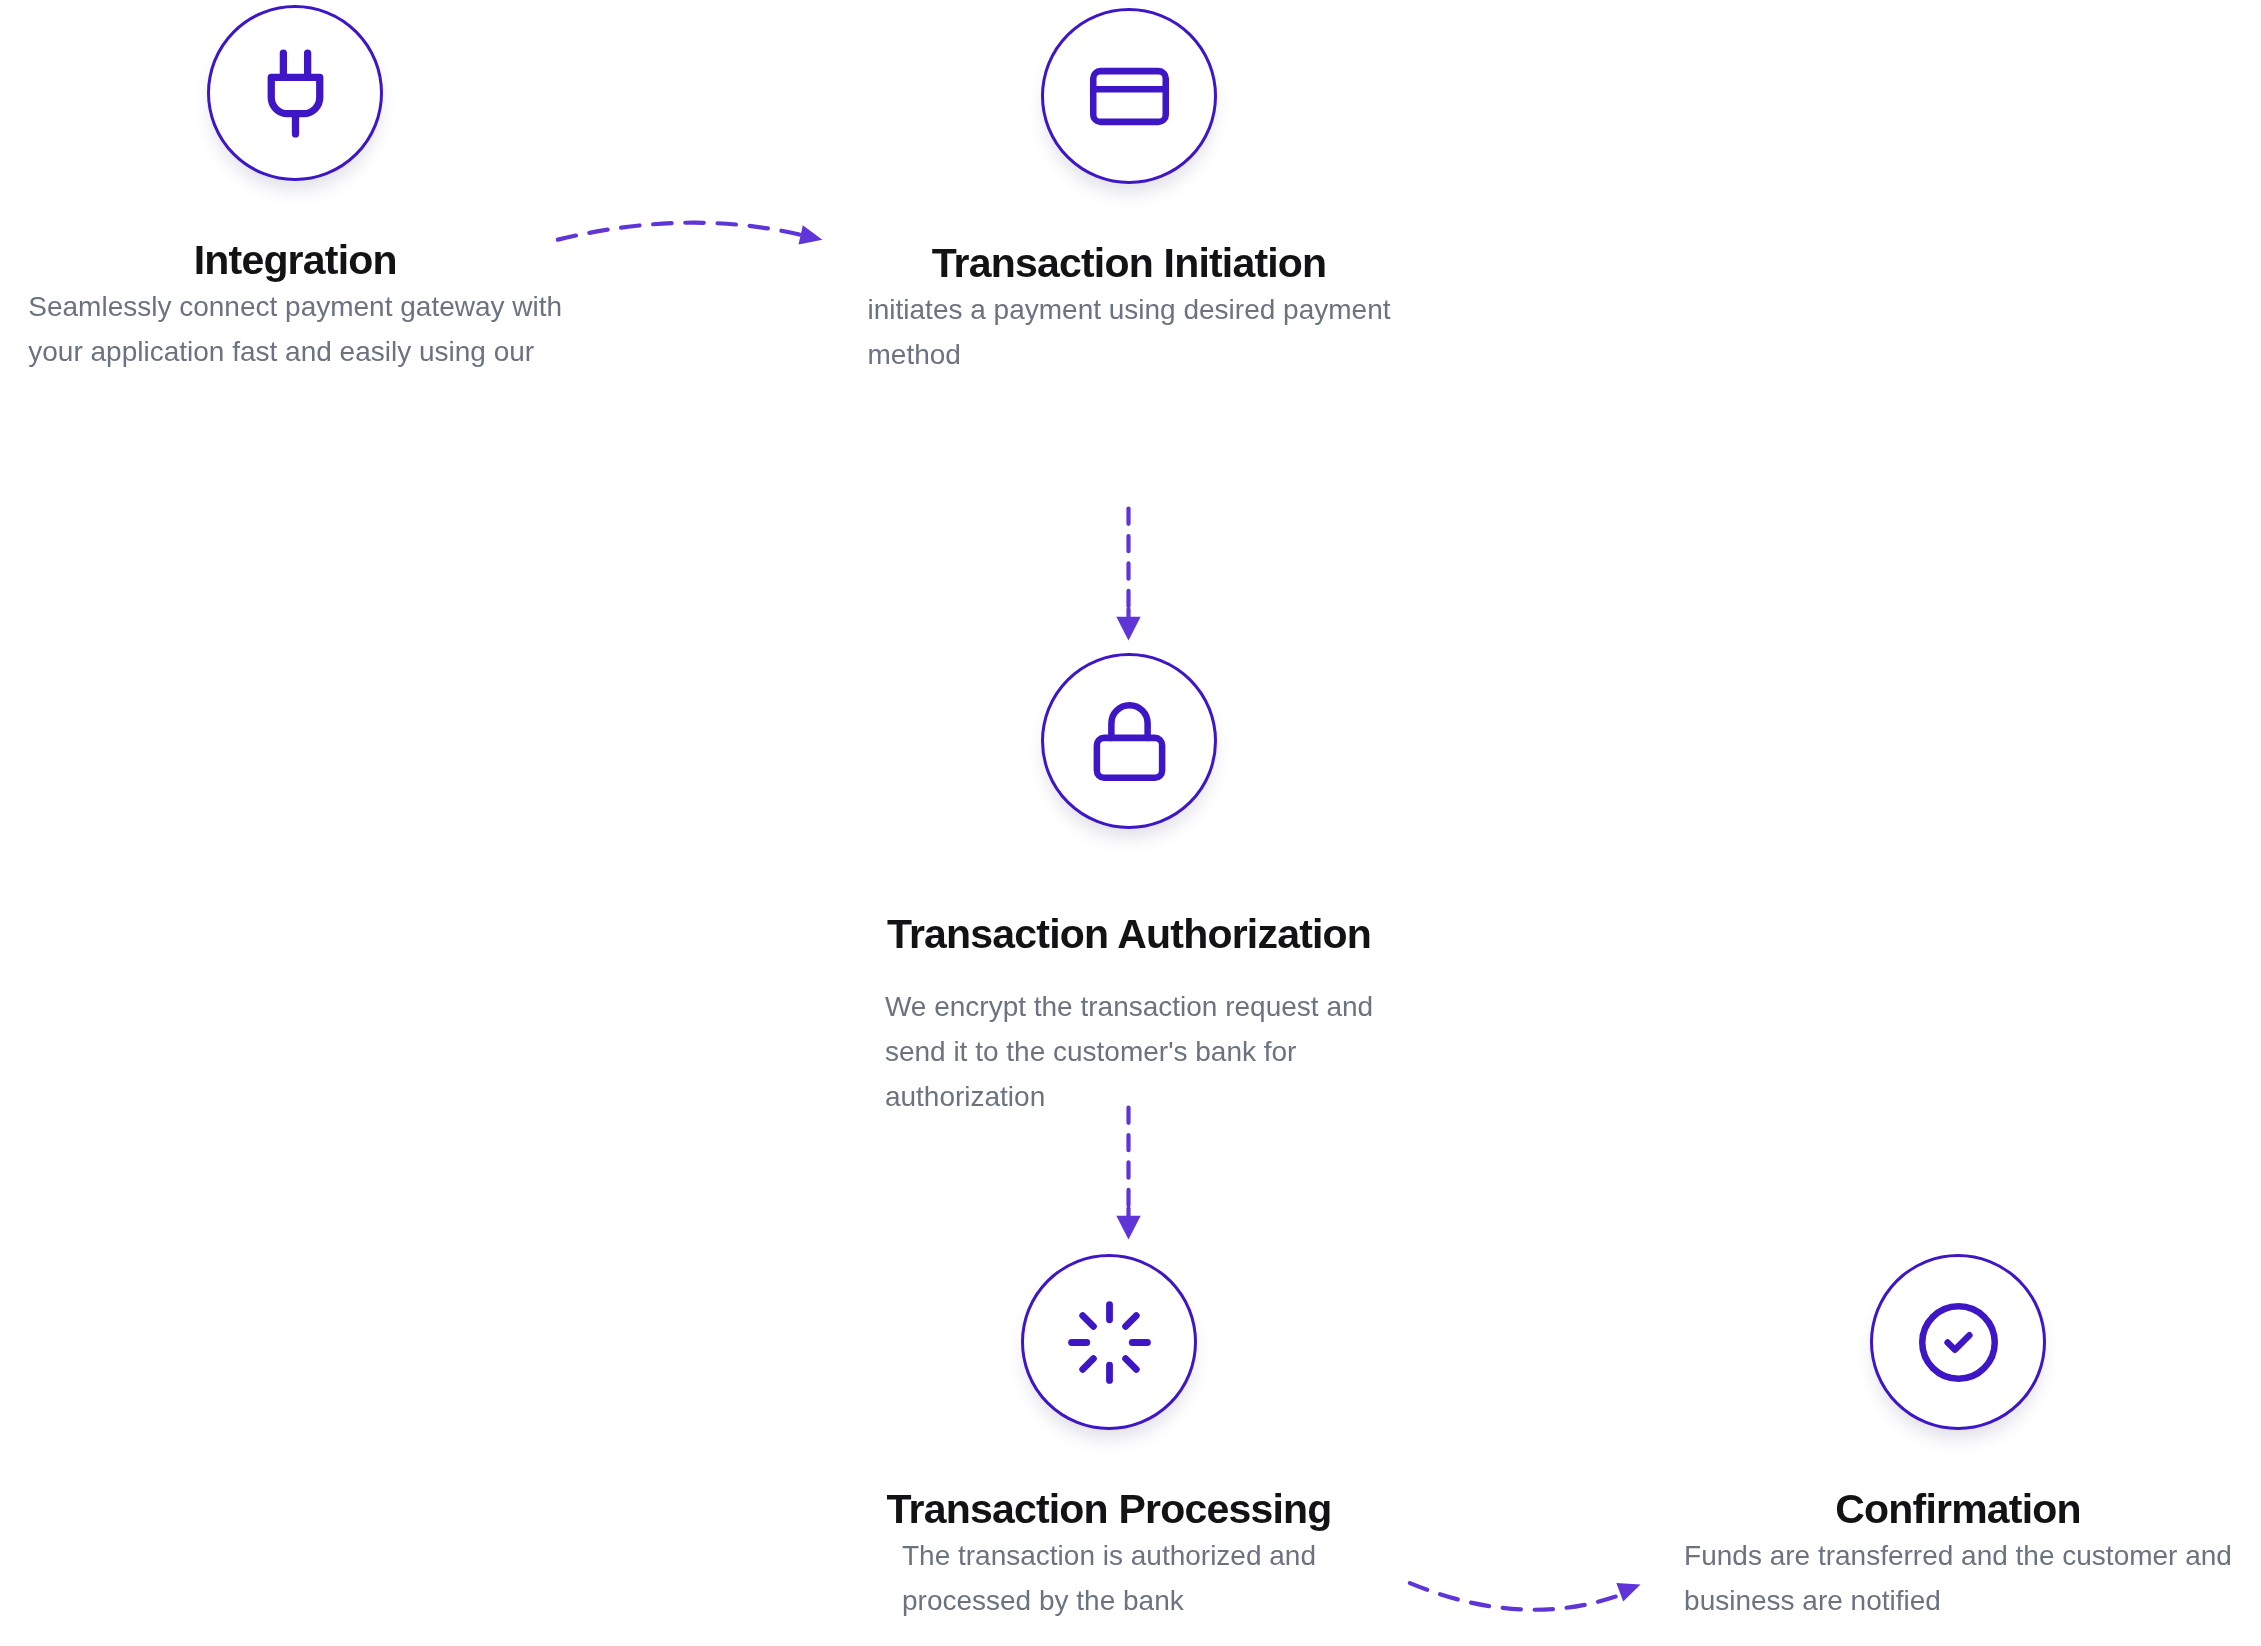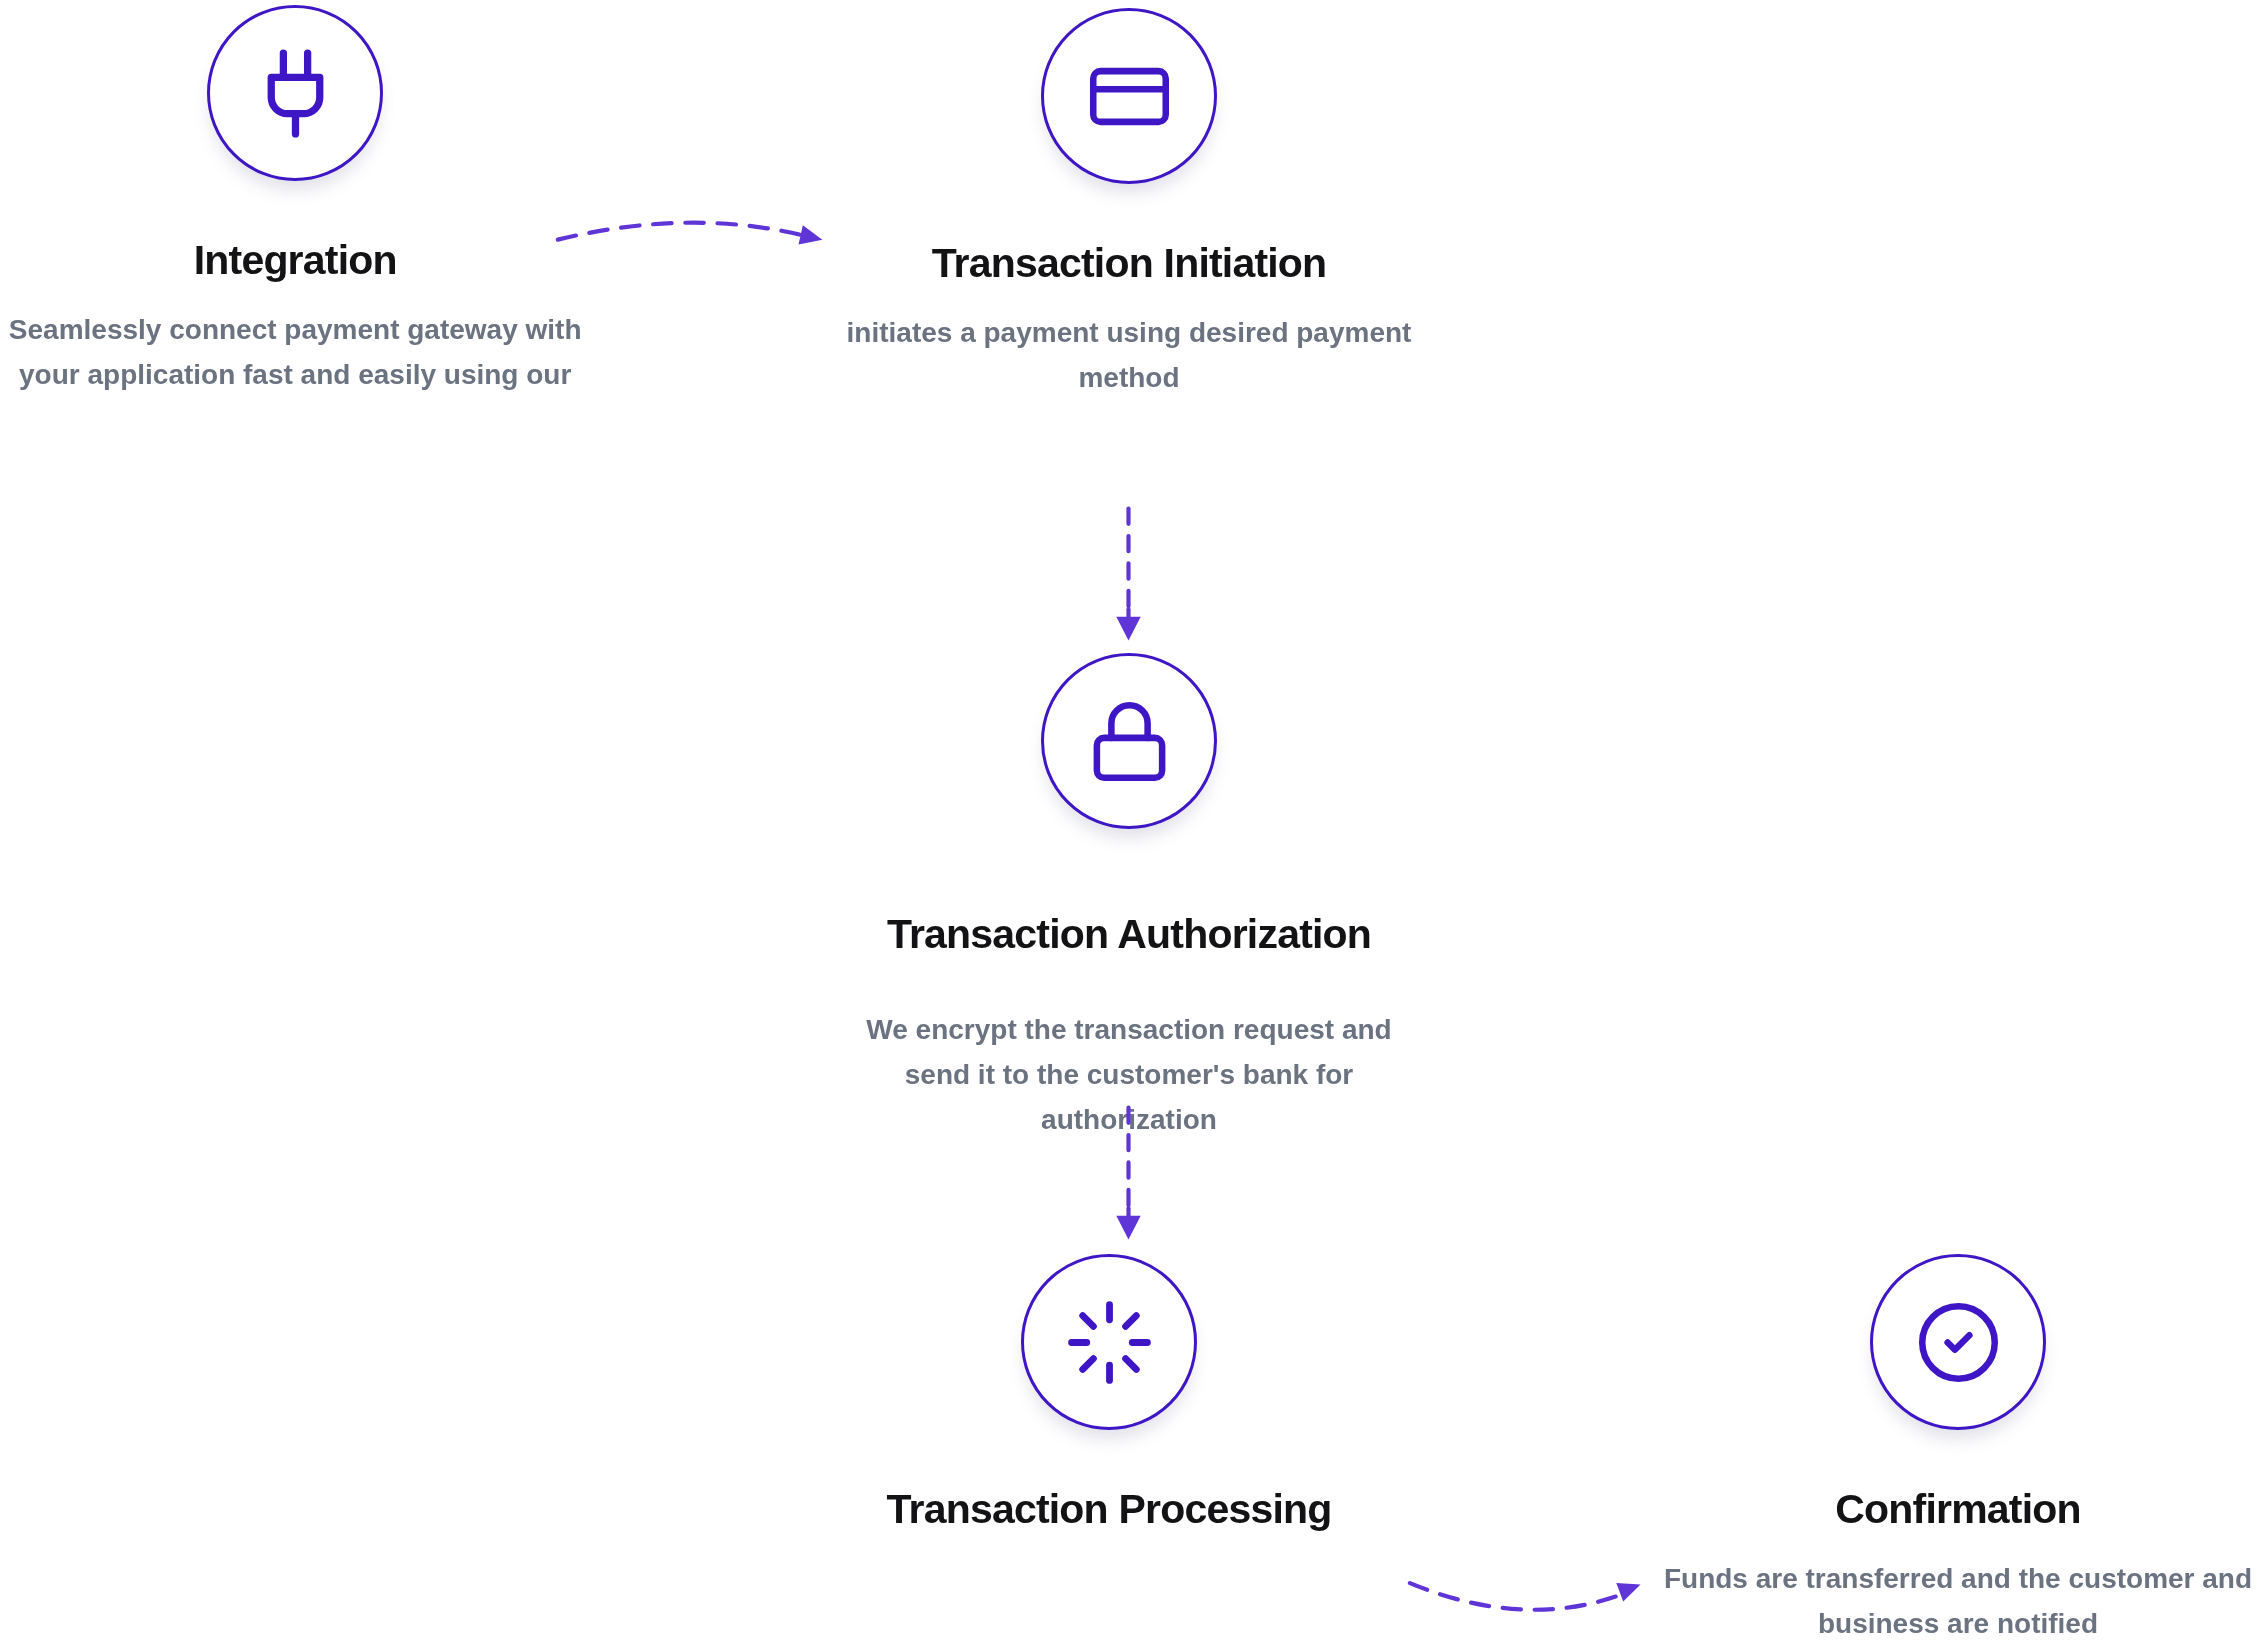--- a/index.html
+++ b/index.html
@@ -47,23 +47,20 @@
     margin-top: 55px;
     font-size: 41px;
     font-weight: bold;
     line-height: 48px;
     letter-spacing: -0.8px;
     color: #131316;
     white-space: nowrap;
     text-align: center;
   }
   .step-desc {
-    margin-top: 23px;
-    text-align: center;
-    font-weight: bold;
   }
   .desc-line {
     font-size: 28px;
     line-height: 45px;
     color: #6B7280;
     white-space: nowrap;
   }
   .arrow-svg {
     position: absolute;
     overflow: visible;
@@ -135,20 +132,24 @@
         <line x1="16.24" y1="7.76" x2="19.07" y2="4.93"></line>
         <line x1="18" y1="12" x2="22" y2="12"></line>
         <line x1="16.24" y1="16.24" x2="19.07" y2="19.07"></line>
         <line x1="12" y1="18" x2="12" y2="22"></line>
         <line x1="4.93" y1="19.07" x2="7.76" y2="16.24"></line>
         <line x1="2" y1="12" x2="6" y2="12"></line>
         <line x1="4.93" y1="4.93" x2="7.76" y2="7.76"></line>
       </svg>
     </div>
     <div class="step-title">Transaction Processing</div>
+    <div class="step-desc">
+      <div class="desc-line">The transaction is authorized and</div>
+      <div class="desc-line">processed by the bank</div>
+    </div>
   </div>
 
   <div class="step" style="left:1636px; top:1254px; width:644px;">
     <div class="icon-circle">
       <svg width="87" height="87" viewBox="0 0 24 24">
         <circle cx="12" cy="12" r="10"></circle>
         <path d="m9 12 2 2 4-4"></path>
       </svg>
     </div>
     <div class="step-title">Confirmation</div>

